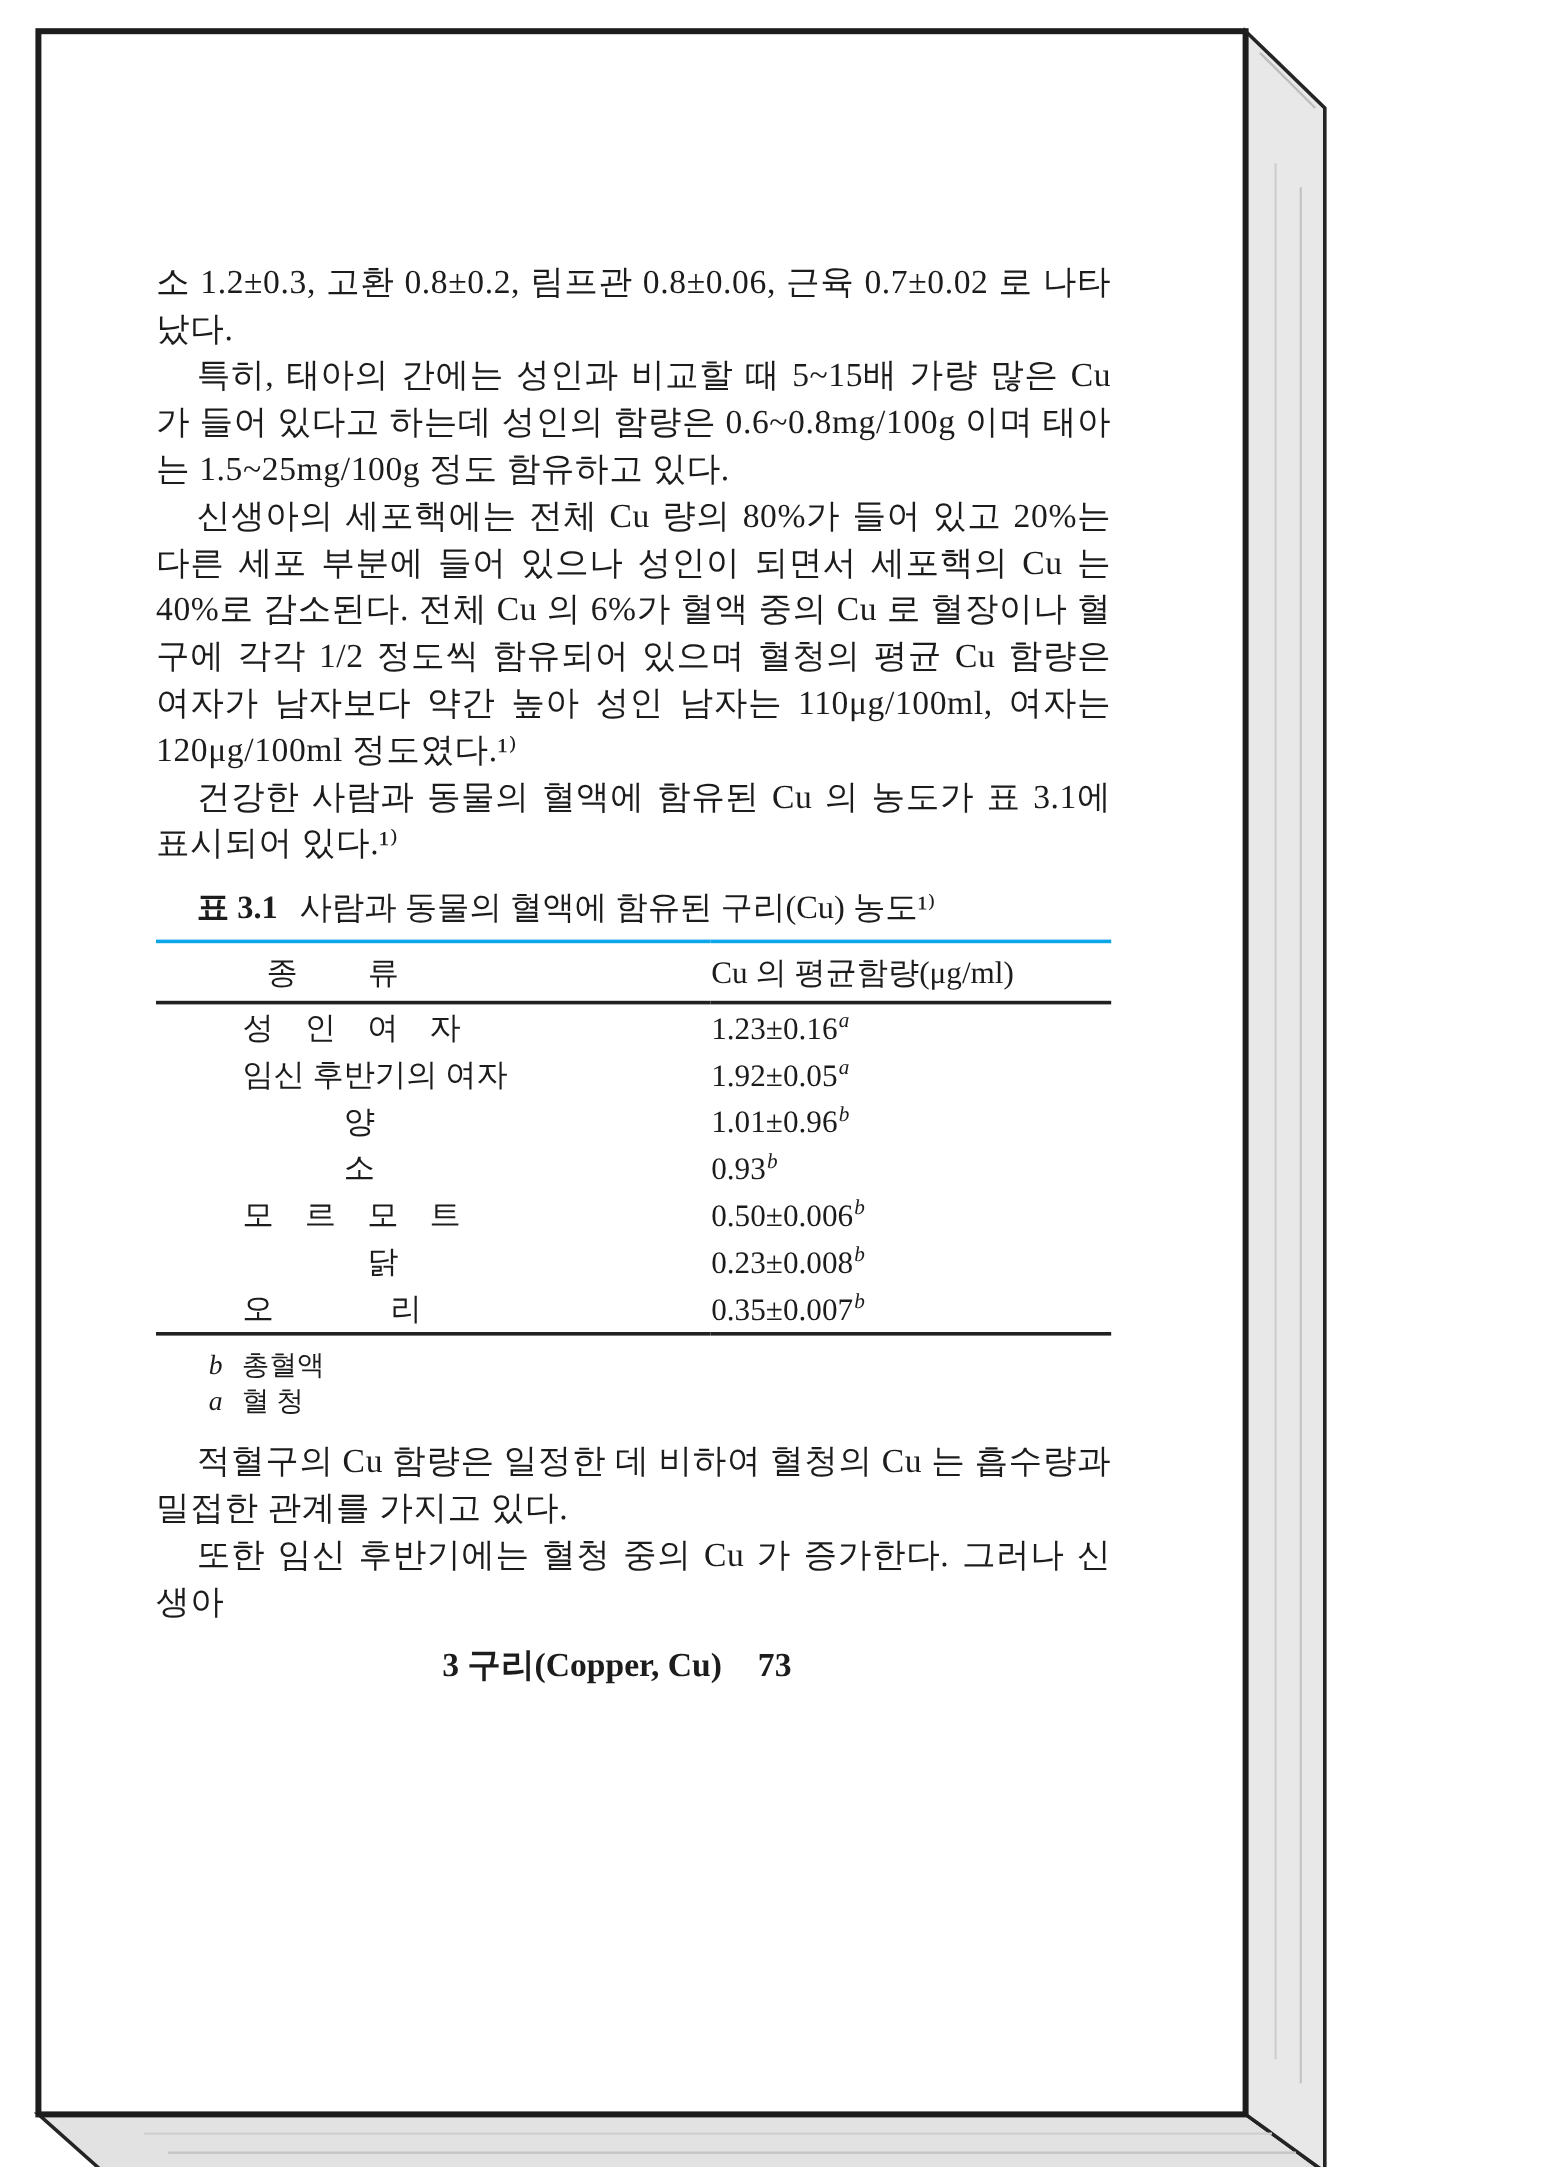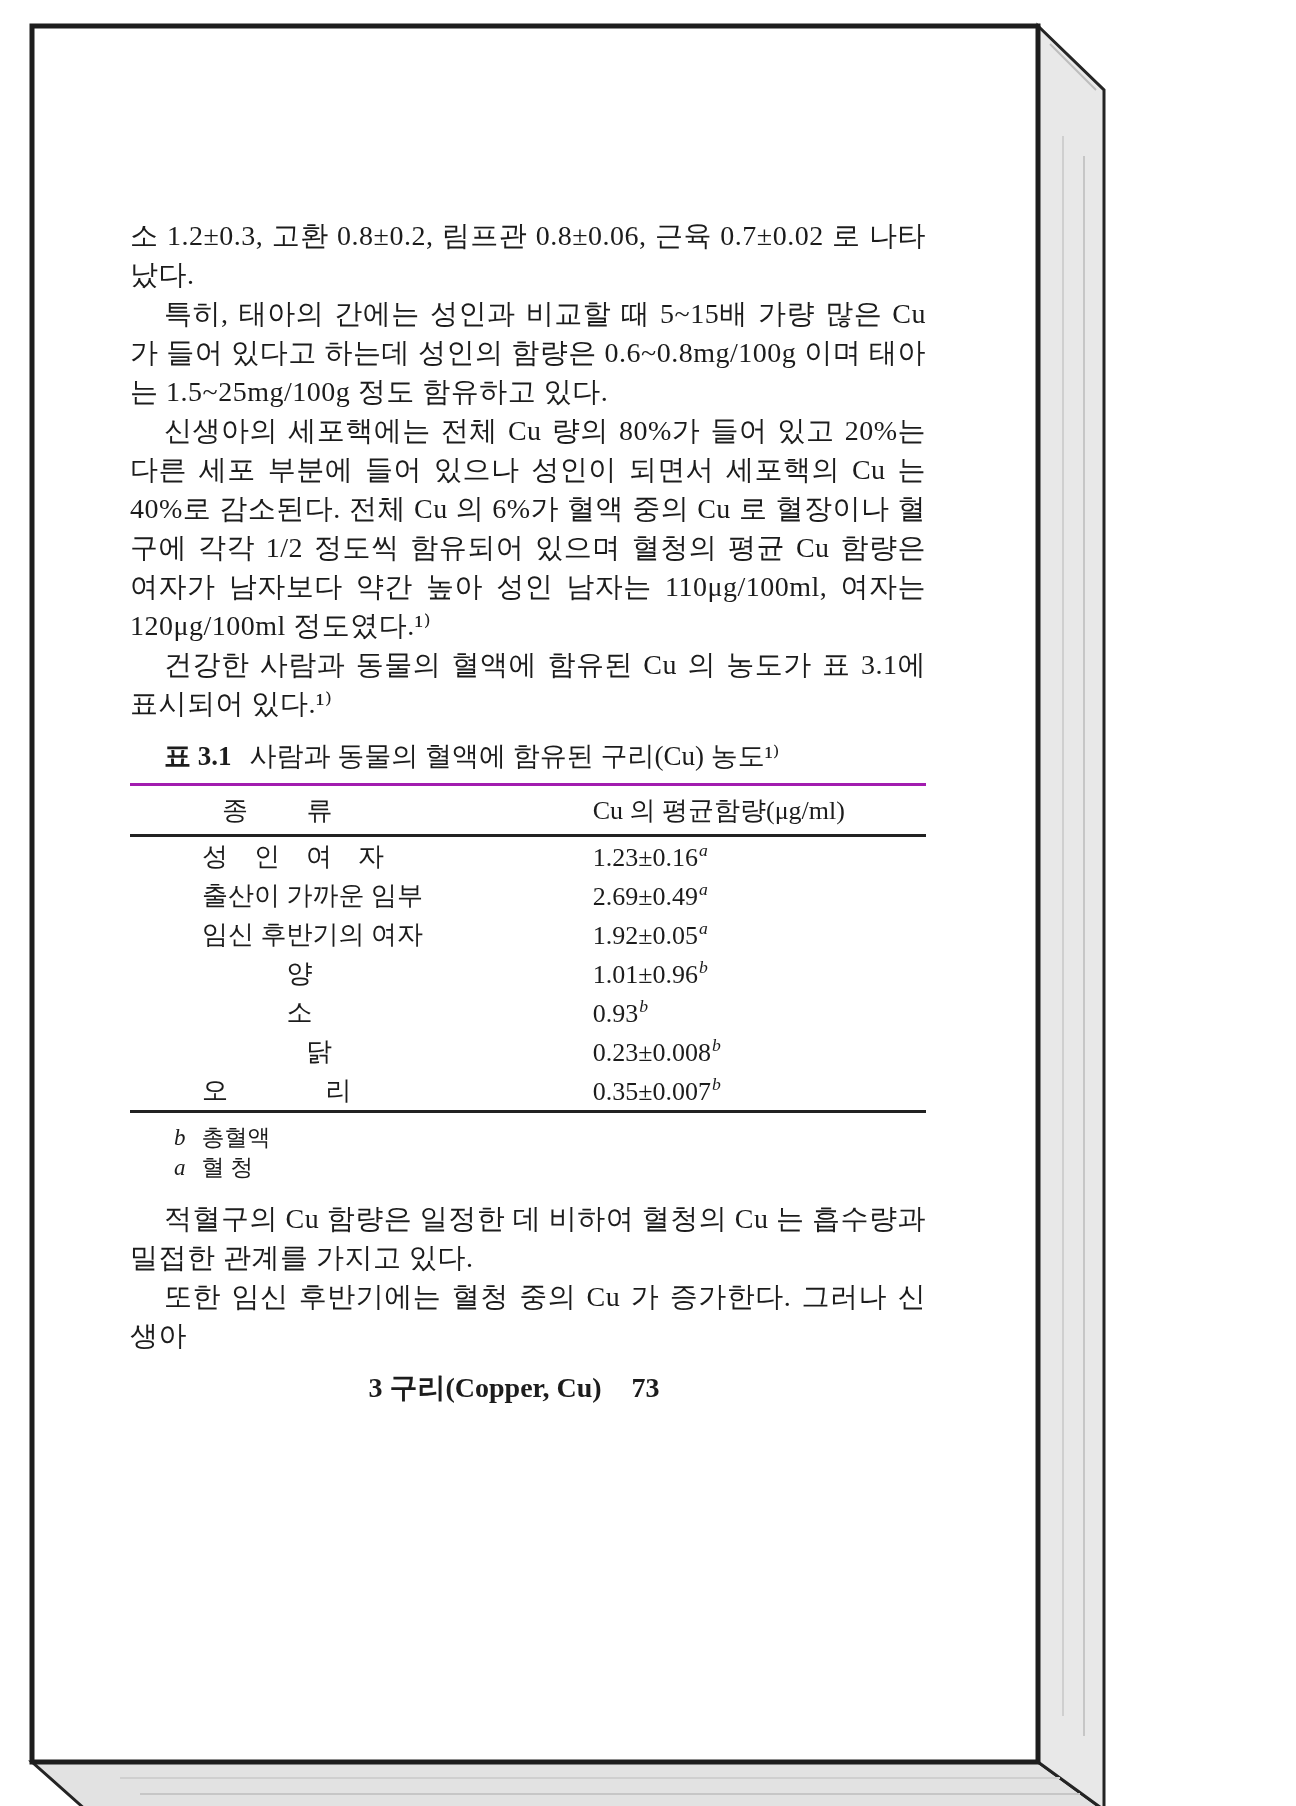--- a/index.html
+++ b/index.html
@@ -47,21 +47,21 @@
     margin: 14px 0 0 34px;
     font-size: 27px;
     line-height: 38px;
   }
   .caption-label { font-weight: bold; margin-right: 18px; }
 
   table.cu-table {
     width: 100%;
     margin-top: 8px;
     border-collapse: collapse;
-    border-top: 3px solid #a21caf;
+    border-top: 3px solid #0ea5e9;
     border-bottom: 3px solid #222;
     font-size: 26px;
   }
   table.cu-table th {
     font-weight: normal;
     border-bottom: 3px solid #222;
     height: 46px;
     vertical-align: middle;
   }
   th.col-species, td.species {
@@ -133,34 +133,34 @@
           <th class="col-species">종         류</th>
           <th class="col-value">Cu 의 평균함량(μg/ml)</th>
         </tr>
       </thead>
       <tbody>
         <tr>
           <td class="species">성    인    여    자</td>
           <td class="value"><span>1.23±0.16</span><sup>a</sup></td>
         </tr>
         <tr>
-          <td class="species">출산이 가까운 임부</td>
-          <td class="value"><span>2.69±0.49</span><sup>a</sup></td>
-        </tr>
-        <tr>
           <td class="species">임신 후반기의 여자</td>
           <td class="value"><span>1.92±0.05</span><sup>a</sup></td>
         </tr>
         <tr>
           <td class="species">             양</td>
           <td class="value"><span>1.01±0.96</span><sup>b</sup></td>
         </tr>
         <tr>
           <td class="species">             소</td>
           <td class="value"><span>0.93</span><sup>b</sup></td>
+        </tr>
+        <tr>
+          <td class="species">모    르    모    트</td>
+          <td class="value"><span>0.50±0.006</span><sup>b</sup></td>
         </tr>
         <tr>
           <td class="species">                닭</td>
           <td class="value"><span>0.23±0.008</span><sup>b</sup></td>
         </tr>
         <tr>
           <td class="species">오               리</td>
           <td class="value"><span>0.35±0.007</span><sup>b</sup></td>
         </tr>
       </tbody>

